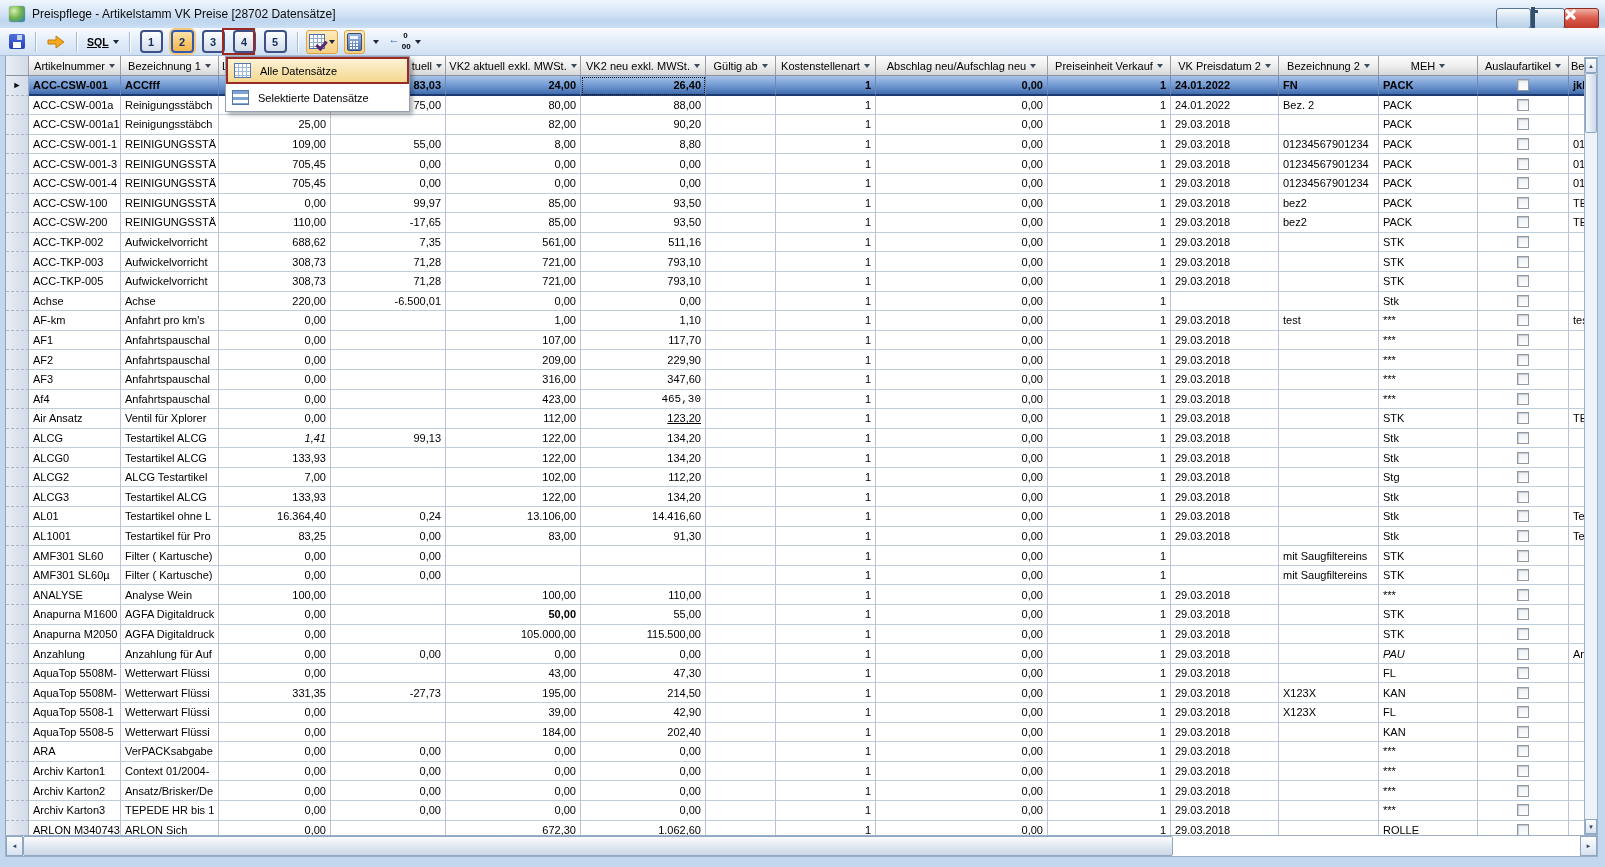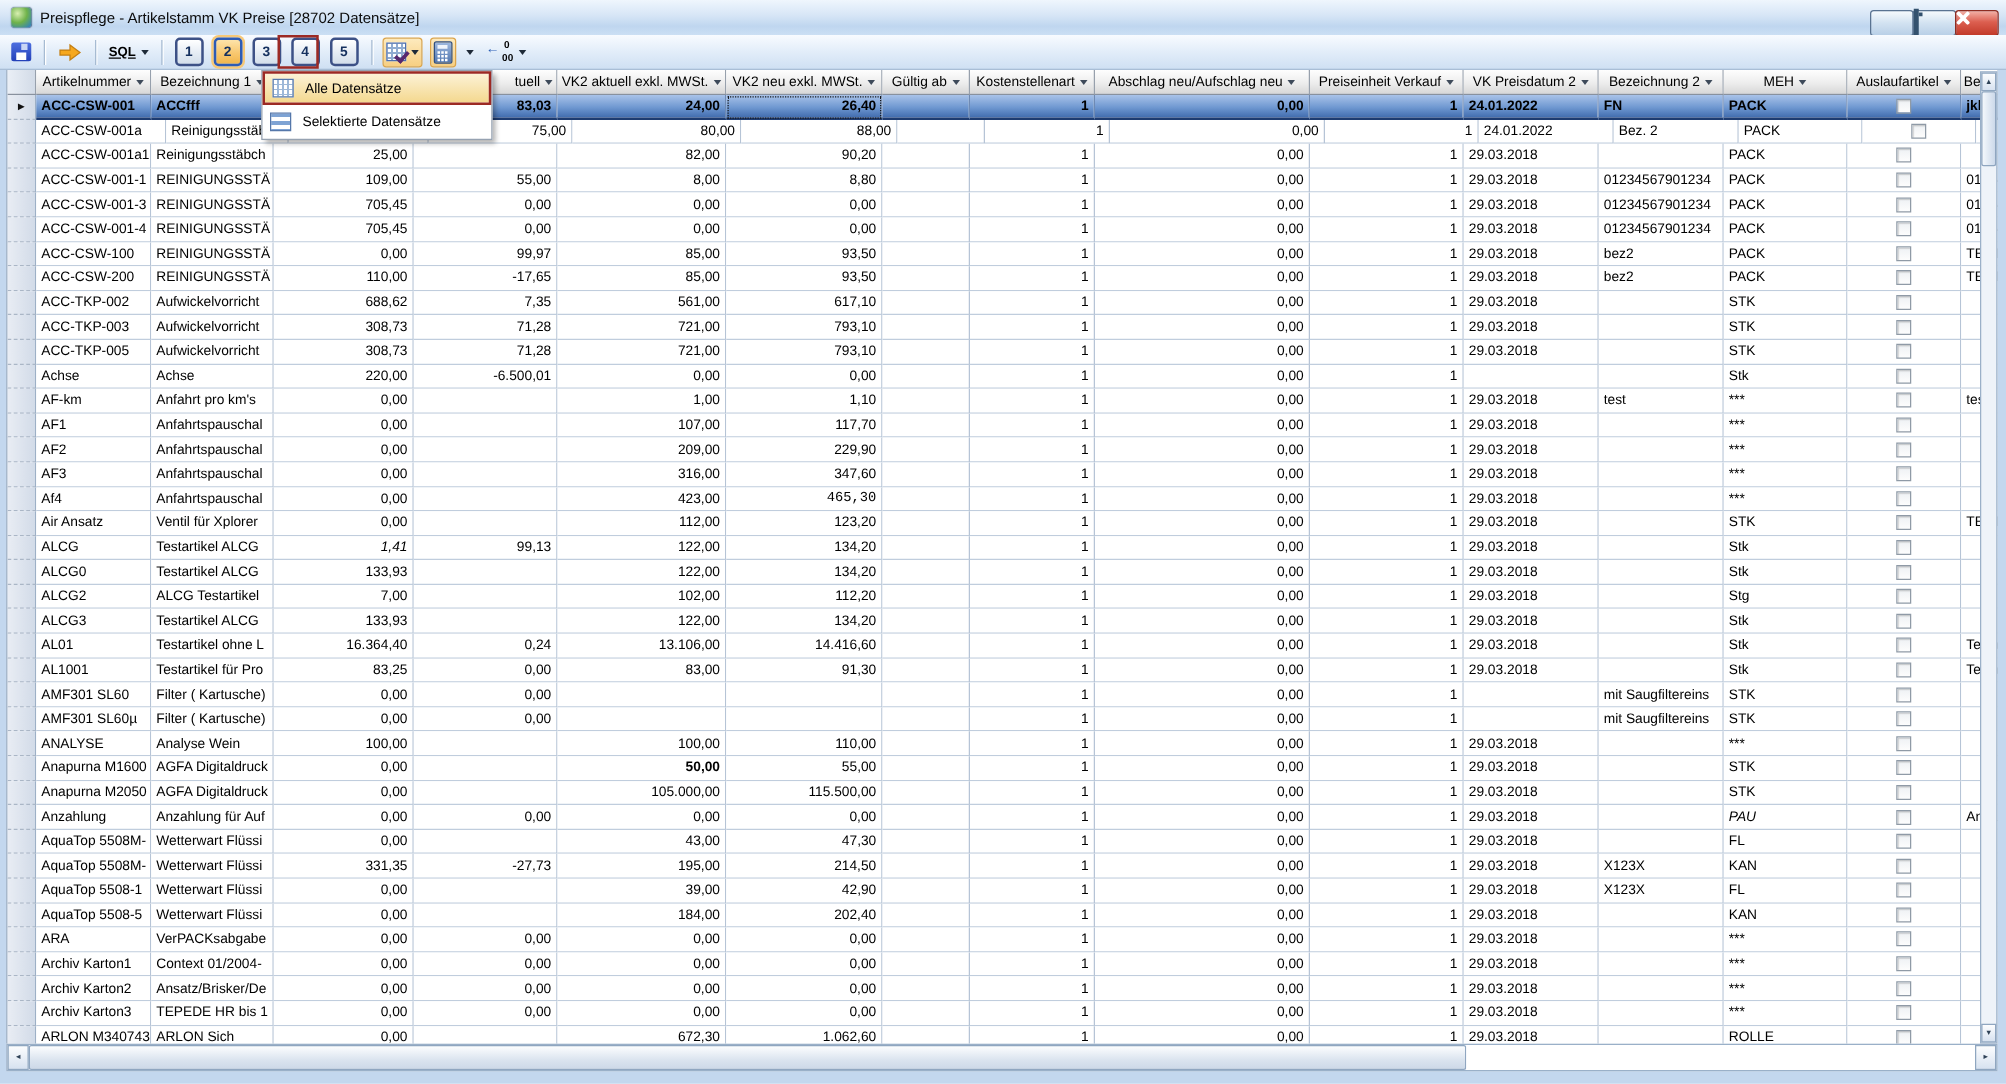--- a/index.html
+++ b/index.html
@@ -57,21 +57,21 @@
   .icon-calc::before { content:""; position:absolute; left:2px; top:2px; width:8px; height:3px; background:#eef4fb; }
   .icon-calc::after { content:""; position:absolute; left:2px; top:7px; width:2px; height:2px; background:#fff;
     box-shadow:3px 0 #fff,6px 0 #fff,0 3px #fff,3px 3px #fff,6px 3px #fff,0 6px #fff,3px 6px #fff,6px 6px #fff; }
   .icon-dec { width:22px; height:17px; position:relative; font-weight:bold; }
   .dec-arrow { position:absolute; left:0; top:1px; color:#2f62b8; font-size:11px; line-height:11px; }
   .dec-top { position:absolute; right:3px; top:-2px; font-size:8px; }
   .dec-bottom { position:absolute; right:0px; bottom:-1px; font-size:8px; }
   
   .anno-btn { position:absolute; left:222px; top:28px; width:33px; height:27px; border:2px solid #9c2a24; z-index:45; box-sizing:border-box; }
   
-  .menu { position:absolute; left:209px; top:56px; width:183px; background:#fff;
+  .menu { position:absolute; left:225px; top:56px; width:183px; background:#fff;
     border:1px solid #96a2b1; box-shadow:3px 3px 4px rgba(0,0,0,.3); z-index:40; }
   .mitem { height:27px; display:flex; align-items:center; gap:9px; padding:0 4px; font-size:11px; box-sizing:border-box; }
   .mitem.hl { background:linear-gradient(#fcf2d6,#f4d88f); border:2px solid #9c2a24; }
   .micon { width:15px; height:13px; border:1px solid #5577aa; background-color:#fff; flex:none; margin-left:2px;
     background-image:repeating-linear-gradient(to right,transparent 0 3px,#9db8d8 3px 4px),
                      repeating-linear-gradient(to bottom,transparent 0 3px,#9db8d8 3px 4px); }
   .micon.sel { background-image:repeating-linear-gradient(#7ea3d4 0 3px,#fff 3px 6px); }
   
   .grid { position:absolute; left:5px; top:56px; width:1593px; height:779px; background:#fff;
     overflow:hidden; border-left:1px solid #8ea4bd; box-sizing:border-box; }
@@ -244,21 +244,21 @@
         <div class="cell" style="width: 108px;">24.01.2022</div>
         <div class="cell" style="width: 100px;">FN</div>
         <div class="cell" style="width: 99px;">PACK</div>
         <div class="cell center" style="width: 91px;">
           <div class="checkbox"></div>
         </div>
         <div class="cell" style="width: 30px;">jkhkl</div>
       </div>
       <div class="row">
         <div class="rsel"></div>
-        <div class="cell" style="width: 104px; text-align: center;">ACC-CSW-001a</div>
+        <div class="cell" style="width: 92px; text-align: center;">ACC-CSW-001a</div>
         <div class="cell" style="width: 98px;">Reinigungsstäbch</div>
         <div class="cell num" style="width: 112px;">25,00</div>
         <div class="cell num" style="width: 115px;">75,00</div>
         <div class="cell num" style="width: 135px;">80,00</div>
         <div class="cell num" style="width: 125px;">88,00</div>
         <div class="cell" style="width: 70px;"></div>
         <div class="cell num" style="width: 100px;">1</div>
         <div class="cell num" style="width: 172px;">0,00</div>
         <div class="cell num" style="width: 123px;">1</div>
         <div class="cell" style="width: 108px;">24.01.2022</div>
@@ -389,21 +389,21 @@
         </div>
         <div class="cell" style="width: 30px;">TEST</div>
       </div>
       <div class="row">
         <div class="rsel"></div>
         <div class="cell" style="width: 92px;">ACC-TKP-002</div>
         <div class="cell" style="width: 98px;">Aufwickelvorricht</div>
         <div class="cell num" style="width: 112px;">688,62</div>
         <div class="cell num" style="width: 115px;">7,35</div>
         <div class="cell num" style="width: 135px;">561,00</div>
-        <div class="cell num" style="width: 125px;">617,10</div>
+        <div class="cell num" style="width: 125px;">511,16</div>
         <div class="cell" style="width: 70px;"></div>
         <div class="cell num" style="width: 100px;">1</div>
         <div class="cell num" style="width: 172px;">0,00</div>
         <div class="cell num" style="width: 123px;">1</div>
         <div class="cell" style="width: 108px;">29.03.2018</div>
         <div class="cell" style="width: 100px;"></div>
         <div class="cell" style="width: 99px;">STK</div>
         <div class="cell center" style="width: 91px;">
           <div class="checkbox"></div>
         </div>
@@ -569,21 +569,21 @@
         </div>
         <div class="cell" style="width: 30px;"></div>
       </div>
       <div class="row">
         <div class="rsel"></div>
         <div class="cell" style="width: 92px;">Air Ansatz</div>
         <div class="cell" style="width: 98px;">Ventil für Xplorer</div>
         <div class="cell num" style="width: 112px;">0,00</div>
         <div class="cell num" style="width: 115px;"></div>
         <div class="cell num" style="width: 135px;">112,00</div>
-        <div class="cell num" style="width: 125px;">123,20</div>
+        <div class="cell num" style="width: 125px; text-decoration: underline;">123,20</div>
         <div class="cell" style="width: 70px;"></div>
         <div class="cell num" style="width: 100px;">1</div>
         <div class="cell num" style="width: 172px;">0,00</div>
         <div class="cell num" style="width: 123px;">1</div>
         <div class="cell" style="width: 108px;">29.03.2018</div>
         <div class="cell" style="width: 100px;"></div>
         <div class="cell" style="width: 99px;">STK</div>
         <div class="cell center" style="width: 91px;">
           <div class="checkbox"></div>
         </div>

